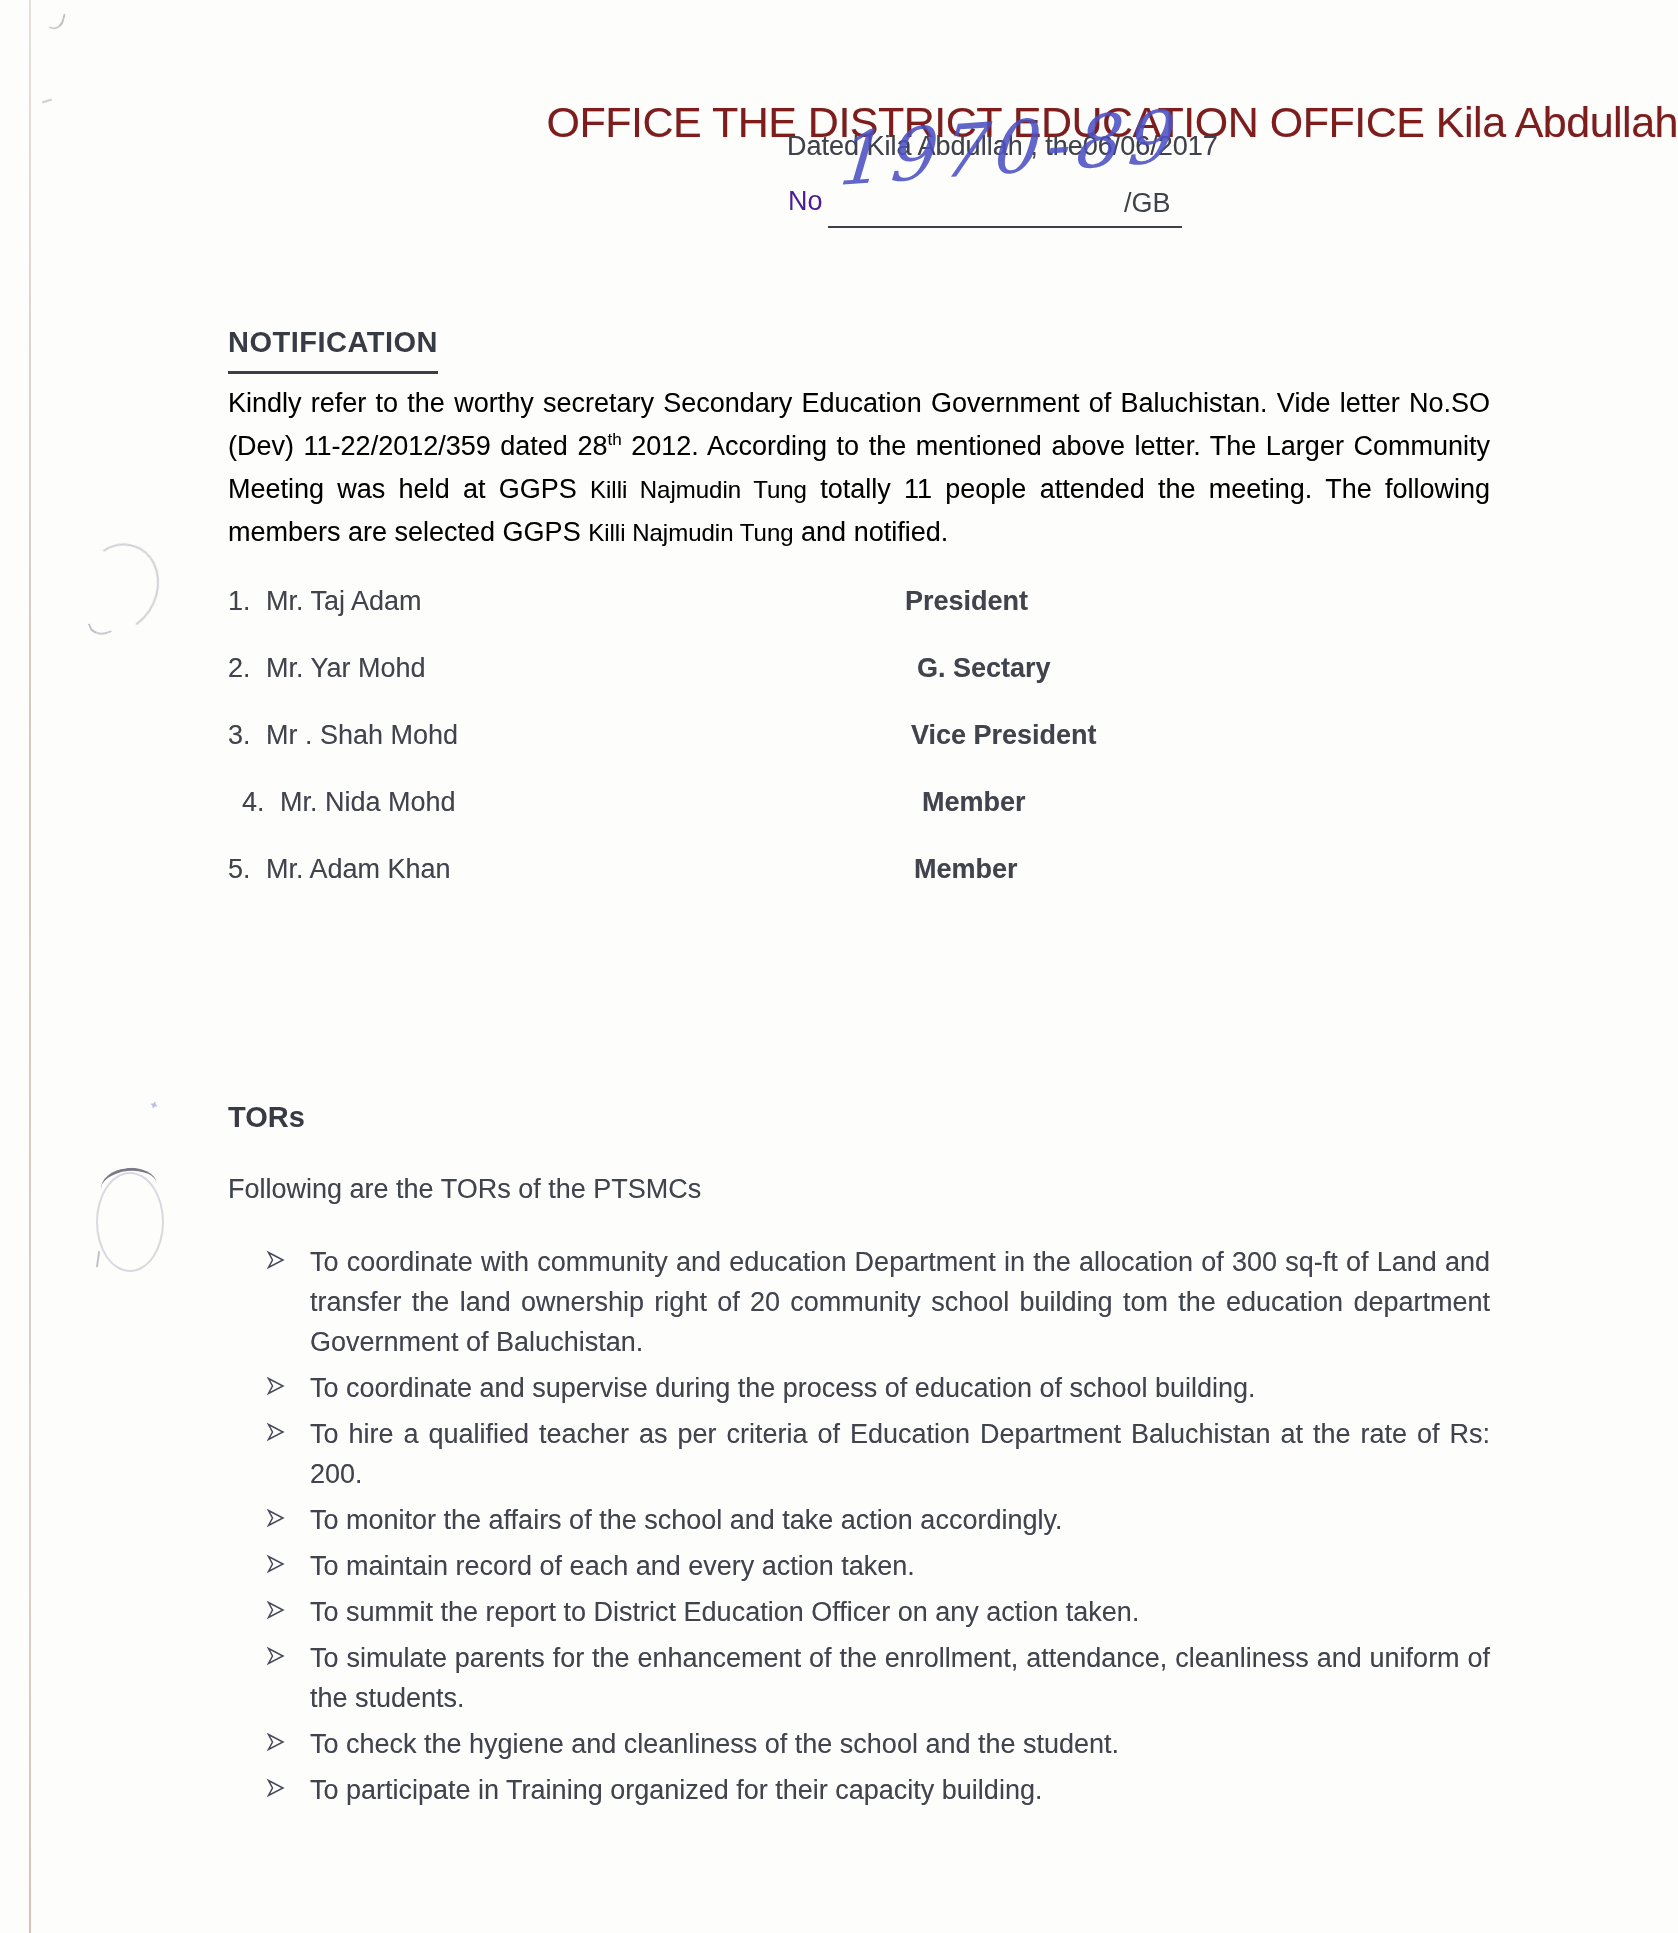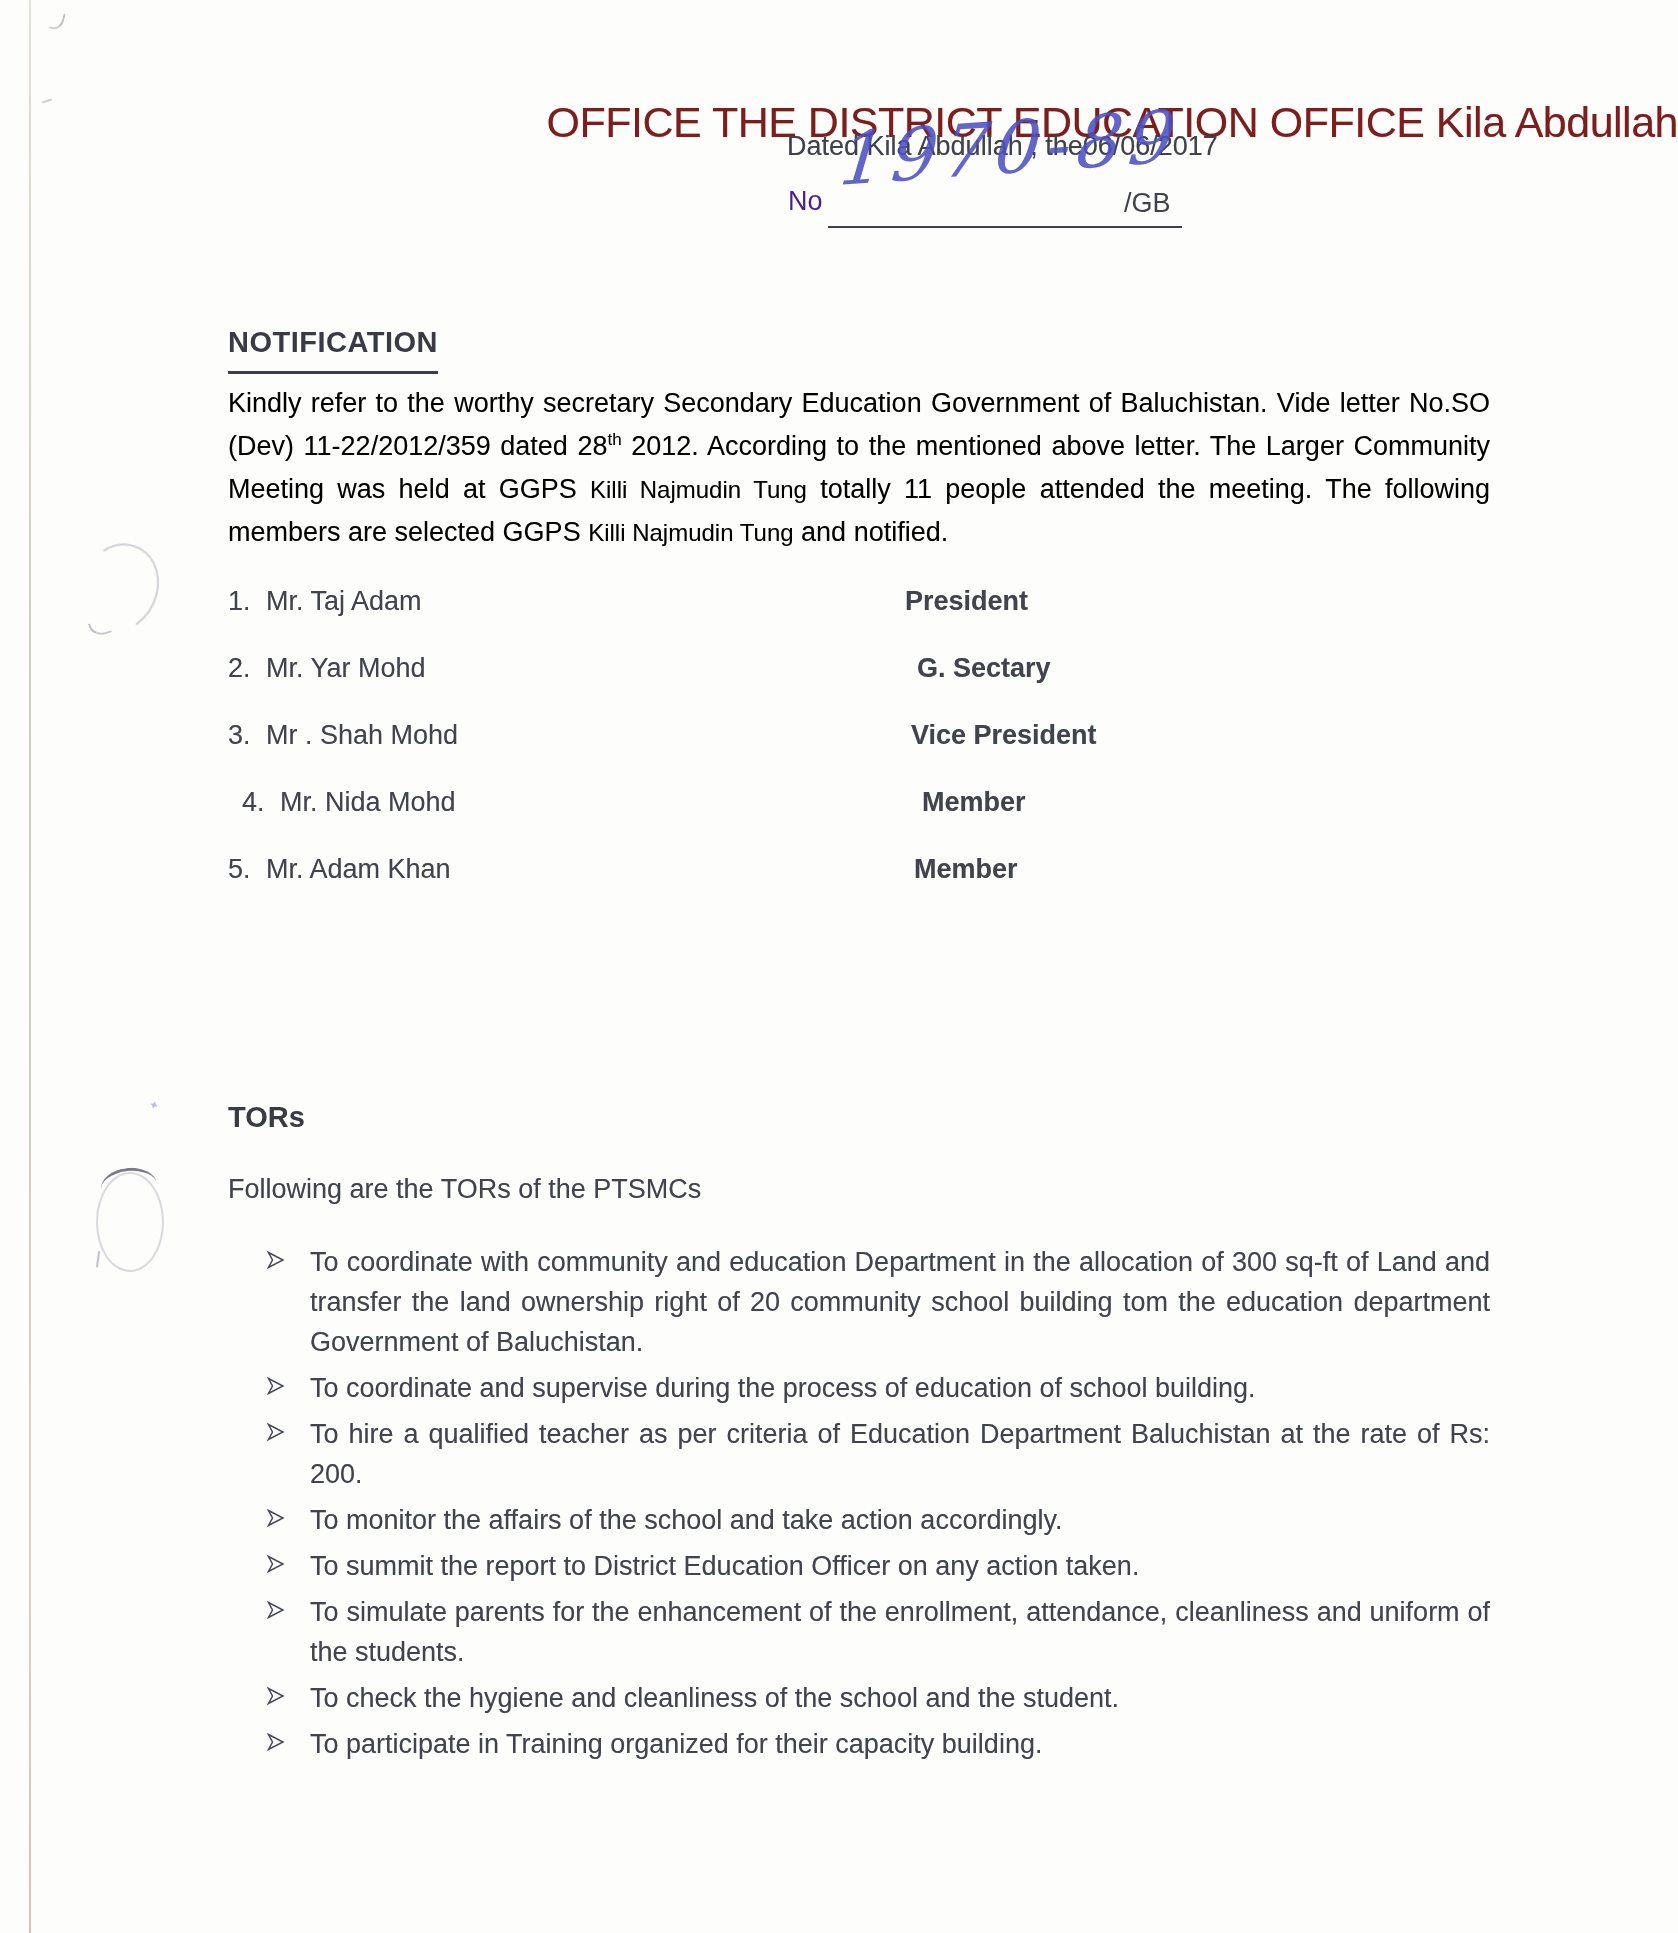--- a/index.html
+++ b/index.html
@@ -227,20 +227,26 @@
     <li class="tor-item">
       <span class="tor-bullet"><svg width="22" height="22" viewBox="0 0 22 22">
             <path d="M3.5 3.5 L18 11 L3.5 18.5 L7.5 11 Z" fill="none" stroke="#474958" stroke-width="1.5"></path>
           </svg></span>
       <span class="tor-text">To monitor the affairs of the school and take action accordingly.</span>
     </li>
     <li class="tor-item">
       <span class="tor-bullet"><svg width="22" height="22" viewBox="0 0 22 22">
             <path d="M3.5 3.5 L18 11 L3.5 18.5 L7.5 11 Z" fill="none" stroke="#474958" stroke-width="1.5"></path>
           </svg></span>
+      <span class="tor-text">To maintain record of each and every action taken.</span>
+    </li>
+    <li class="tor-item">
+      <span class="tor-bullet"><svg width="22" height="22" viewBox="0 0 22 22">
+            <path d="M3.5 3.5 L18 11 L3.5 18.5 L7.5 11 Z" fill="none" stroke="#474958" stroke-width="1.5"></path>
+          </svg></span>
       <span class="tor-text">To summit the report to District Education Officer on any action taken.</span>
     </li>
     <li class="tor-item">
       <span class="tor-bullet"><svg width="22" height="22" viewBox="0 0 22 22">
             <path d="M3.5 3.5 L18 11 L3.5 18.5 L7.5 11 Z" fill="none" stroke="#474958" stroke-width="1.5"></path>
           </svg></span>
       <span class="tor-text">To simulate parents for the enhancement of the enrollment, attendance, cleanliness and uniform of the students.</span>
     </li>
     <li class="tor-item">
       <span class="tor-bullet"><svg width="22" height="22" viewBox="0 0 22 22">

